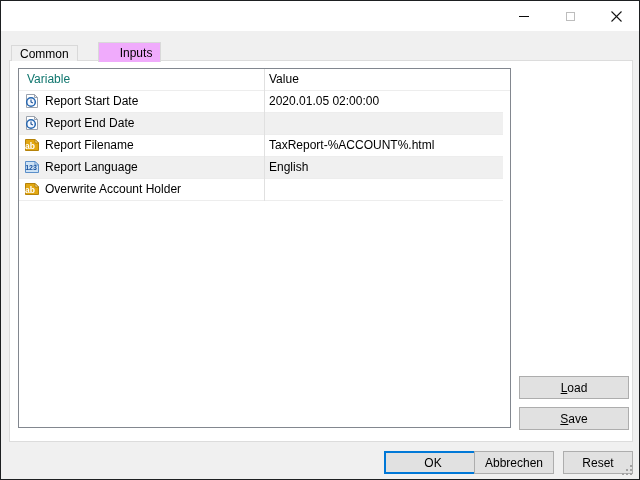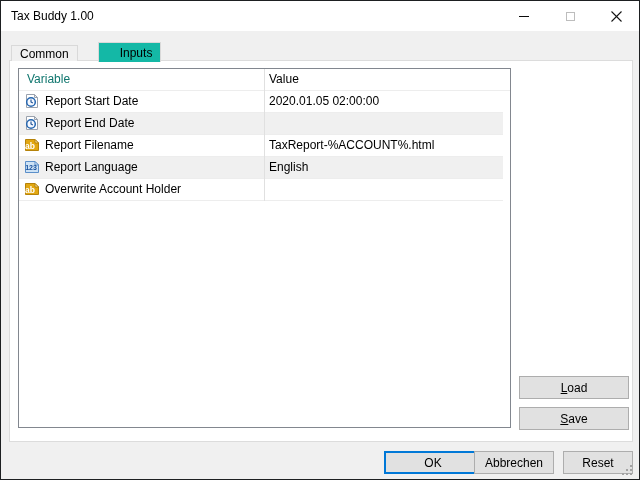--- a/index.html
+++ b/index.html
@@ -16,21 +16,21 @@
   .capbtns { position:absolute; right:0; top:0; height:30px; display:flex; }
   .capbtn { width:46px; height:30px; display:flex; align-items:center; justify-content:center; background:#ffffff; }
   .min-glyph { width:10px; height:1px; background:#0b0b0b; }
   .max-glyph { width:9px; height:9px; border:1px solid #bdbdbd; background:transparent; }
   
   .body { position:absolute; left:0; top:30px; right:0; bottom:0; background:#f0f0f0; }
   
   .tabs { position:absolute; left:10px; top:10px; height:20px; display:flex; align-items:flex-end; z-index:3; }
   .tab { display:flex; align-items:center; padding:0 8px; border:1px solid #d9d9d9; border-bottom:none; white-space:nowrap; }
   .tab.inactive { height:16px; background:#f0f0f0; margin-right:20px; }
-  .tab.active { height:20px; background:#14b8a6; margin-bottom:-1px; position:relative; z-index:4;padding-left:21px; }
+  .tab.active { height:20px; background:#f0abfc; margin-bottom:-1px; position:relative; z-index:4;padding-left:21px; }
   
   .page { position:absolute; left:8px; top:29px; width:624px; height:382px; background:#ffffff; border:1px solid #dcdcdc; z-index:1; }
   
   .ptable { position:absolute; left:8px; top:7px; width:493px; height:360px; background:#fff; border:1px solid #82878f; }
   .phead { position:relative; height:22px; border-bottom:1px solid #ededed; background:#fff; }
   .phead .h-var { position:absolute; left:8px; line-height:21px; color:#0f766e; }
   .phead .h-val { position:absolute; left:250px; line-height:21px; color:#000; }
   .prow { position:relative; height:22px; width:484px; border-bottom:1px solid #ededed; background:#fff; }
   .prow.alt { background:#f0f0f0;padding-left:16px; }
   .prow .ricon { position:absolute; left:5px; top:2px; width:16px; height:16px; }
@@ -51,21 +51,20 @@
   .mn { text-decoration:underline; }
   
   .grip { position:absolute; right:6px; bottom:3px; width:14px; height:14px; }
 </style>
 </head>
 <body>
 
 <div class="window">
 
   <div class="titlebar">
-    <span class="title">Tax Buddy 1.00</span>
     <div class="capbtns">
       <div class="capbtn">
         <span class="min-glyph"></span>
       </div>
       <div class="capbtn">
         <span class="max-glyph"></span>
       </div>
       <div class="capbtn">
         <svg width="11" height="11" viewBox="0 0 11 11">
           <line x1="0.5" y1="0.5" x2="10.5" y2="10.5" stroke="#141414" stroke-width="1.1"></line>

